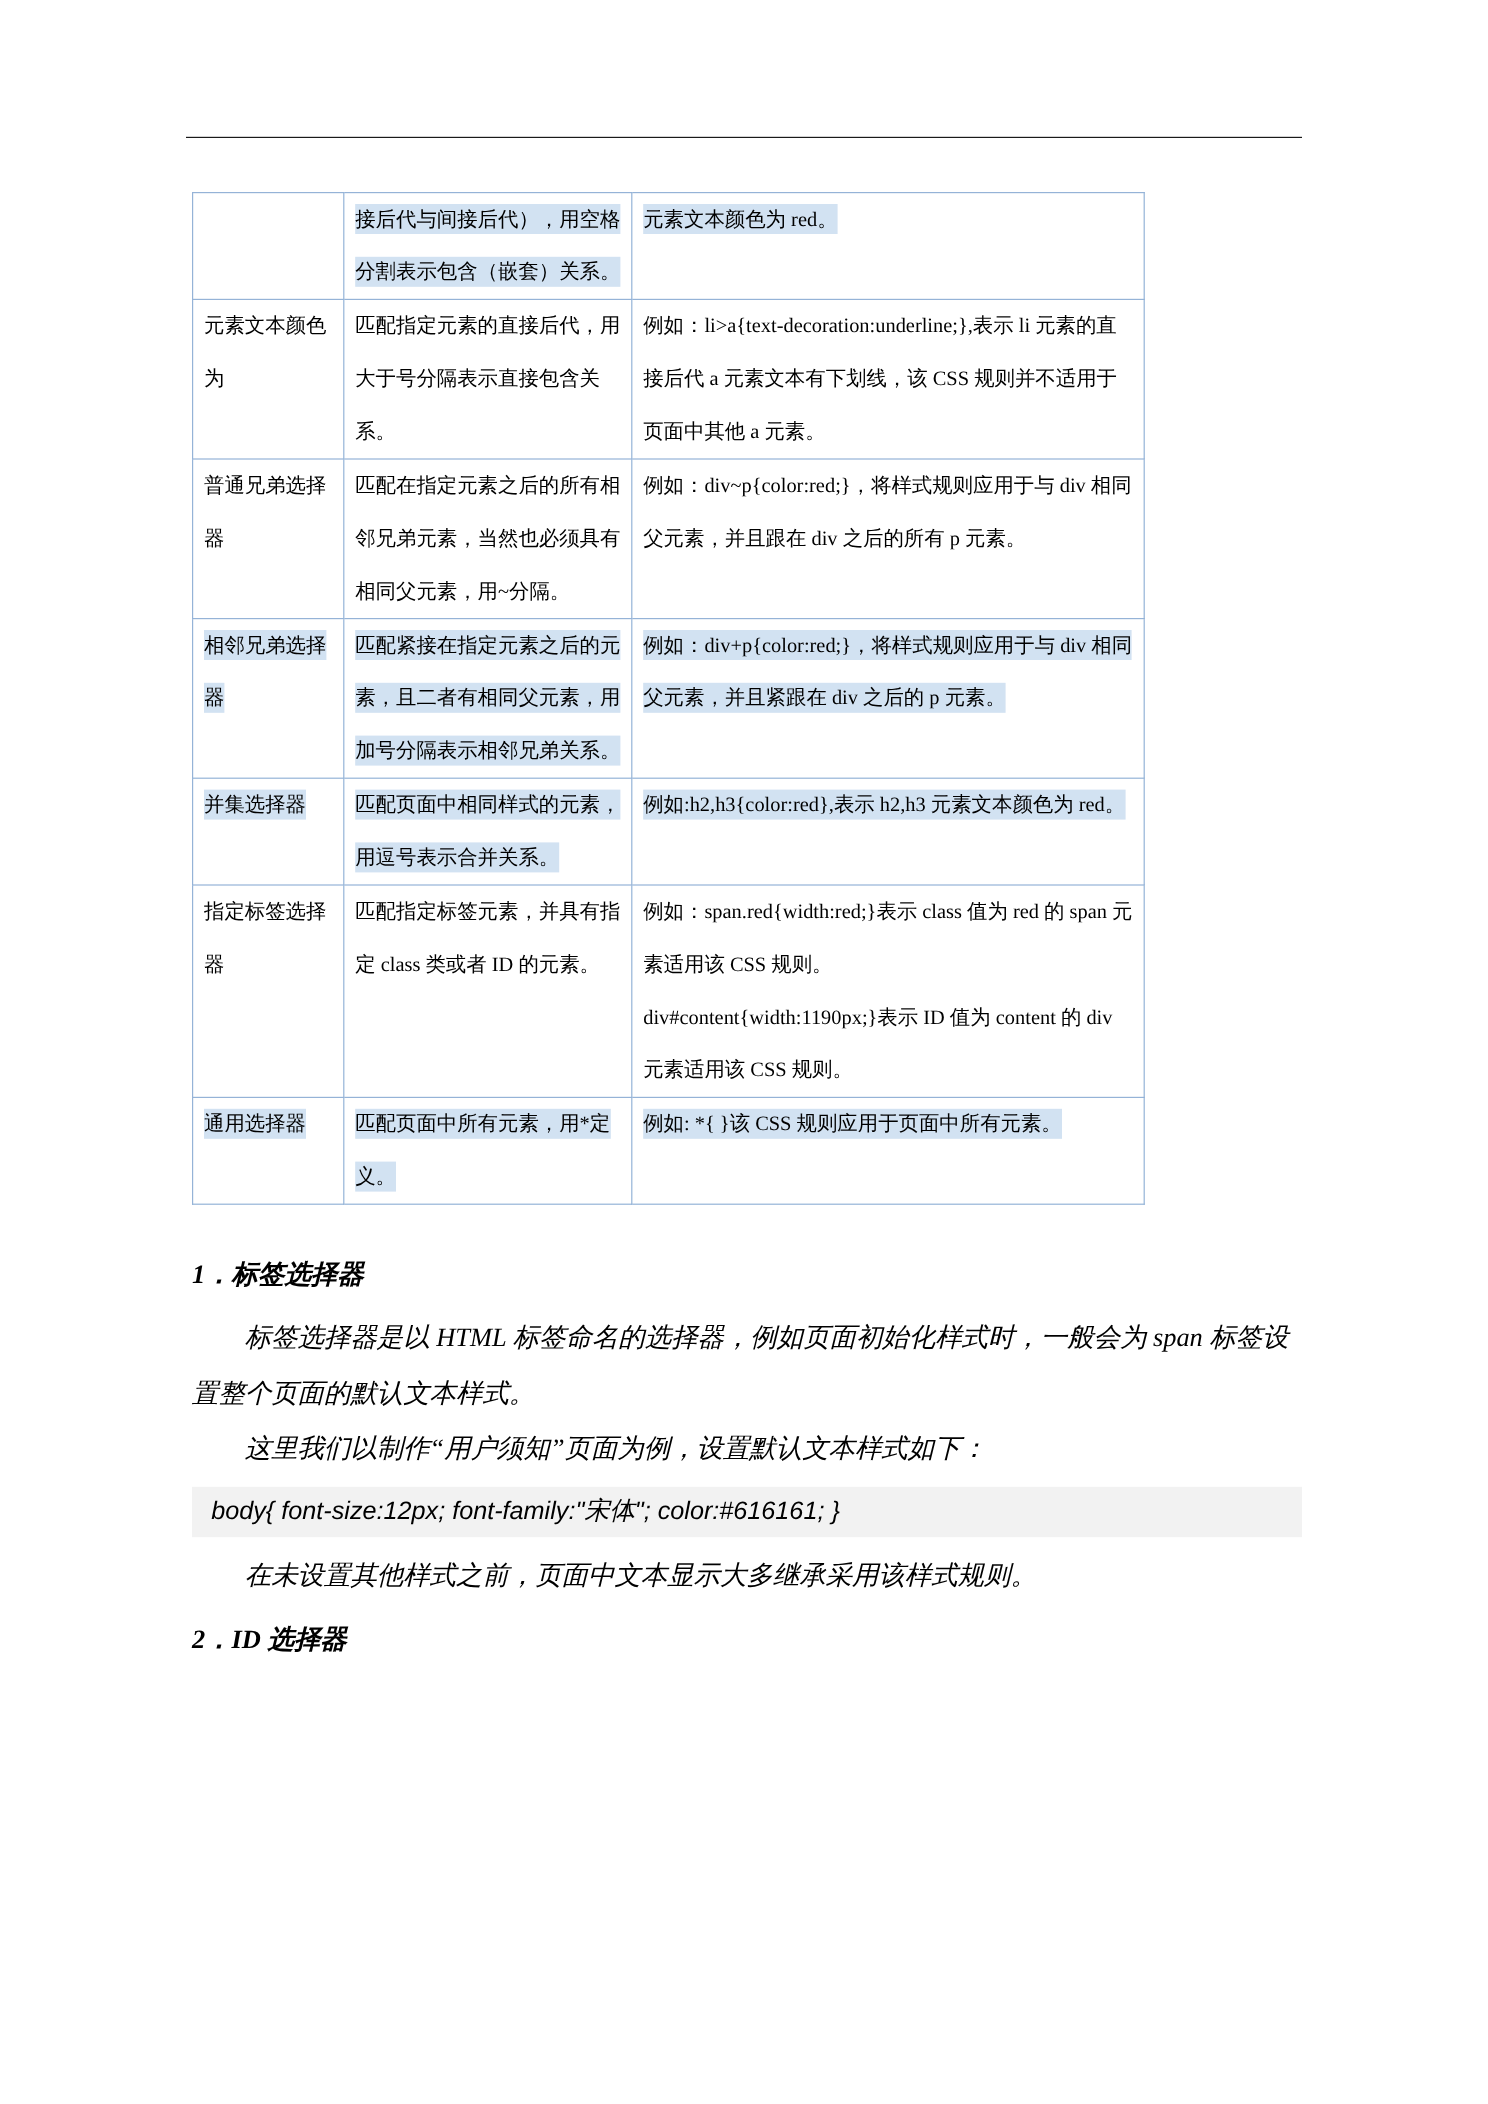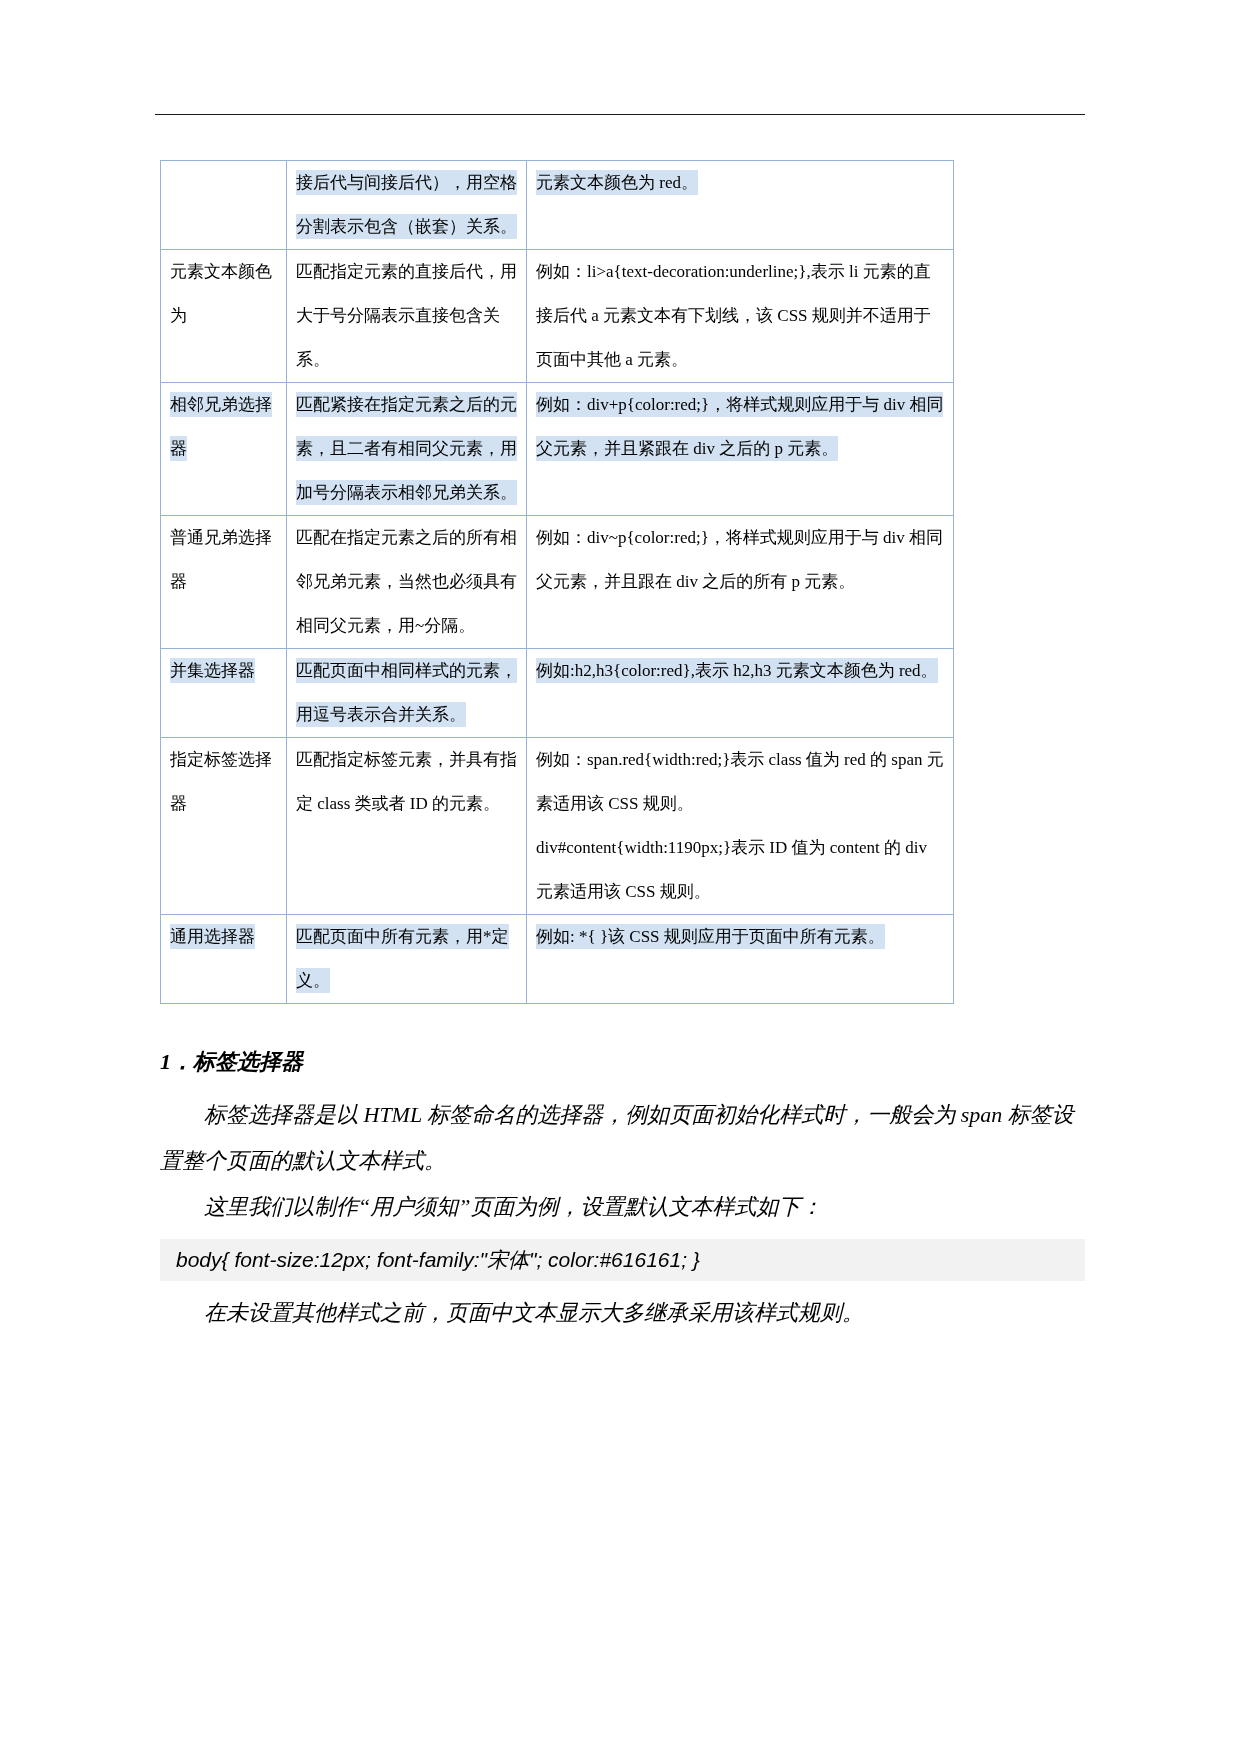--- a/index.html
+++ b/index.html
@@ -58,28 +58,28 @@
         <td><span class="hl"></span></td>
         <td><span class="hl">接后代与间接后代），用空格分割表示包含（嵌套）关系。</span></td>
         <td><span class="hl">元素文本颜色为 red。</span></td>
       </tr>
       <tr>
         <td><span>元素文本颜色为</span></td>
         <td><span>匹配指定元素的直接后代，用大于号分隔表示直接包含关系。</span></td>
         <td><span>例如：li&gt;a{text-decoration:underline;},表示 li 元素的直接后代 a 元素文本有下划线，该 CSS 规则并不适用于页面中其他 a 元素。</span></td>
       </tr>
       <tr>
+        <td><span>普通兄弟选择器</span></td>
+        <td><span>匹配在指定元素之后的所有相邻兄弟元素，当然也必须具有相同父元素，用~分隔。</span></td>
+        <td><span>例如：div~p{color:red;}，将样式规则应用于与 div 相同父元素，并且跟在 div 之后的所有 p 元素。</span></td>
+      </tr>
+      <tr>
         <td><span class="hl">相邻兄弟选择器</span></td>
         <td><span class="hl">匹配紧接在指定元素之后的元素，且二者有相同父元素，用加号分隔表示相邻兄弟关系。</span></td>
         <td><span class="hl">例如：div+p{color:red;}，将样式规则应用于与 div 相同父元素，并且紧跟在 div 之后的 p 元素。</span></td>
-      </tr>
-      <tr>
-        <td><span>普通兄弟选择器</span></td>
-        <td><span>匹配在指定元素之后的所有相邻兄弟元素，当然也必须具有相同父元素，用~分隔。</span></td>
-        <td><span>例如：div~p{color:red;}，将样式规则应用于与 div 相同父元素，并且跟在 div 之后的所有 p 元素。</span></td>
       </tr>
       <tr>
         <td><span class="hl">并集选择器</span></td>
         <td><span class="hl">匹配页面中相同样式的元素，用逗号表示合并关系。</span></td>
         <td><span class="hl">例如:h2,h3{color:red},表示 h2,h3 元素文本颜色为 red。</span></td>
       </tr>
       <tr>
         <td><span>指定标签选择器</span></td>
         <td><span>匹配指定标签元素，并具有指定 class 类或者 ID 的元素。</span></td>
         <td>
@@ -94,16 +94,17 @@
       </tr>
     </tbody>
   </table>
 
   <div class="body-text">
     <div class="heading">1．标签选择器</div>
     <p class="para">标签选择器是以 HTML 标签命名的选择器，例如页面初始化样式时，一般会为 span 标签设置整个页面的默认文本样式。</p>
     <p class="para">这里我们以制作“用户须知”页面为例，设置默认文本样式如下：</p>
     <div class="code-block">body{ font-size:12px; font-family:"宋体"; color:#616161; }</div>
     <p class="para">在未设置其他样式之前，页面中文本显示大多继承采用该样式规则。</p>
+    <div class="heading second">2．ID 选择器</div>
   </div>
 
 
 </div>
 
 </body></html>

